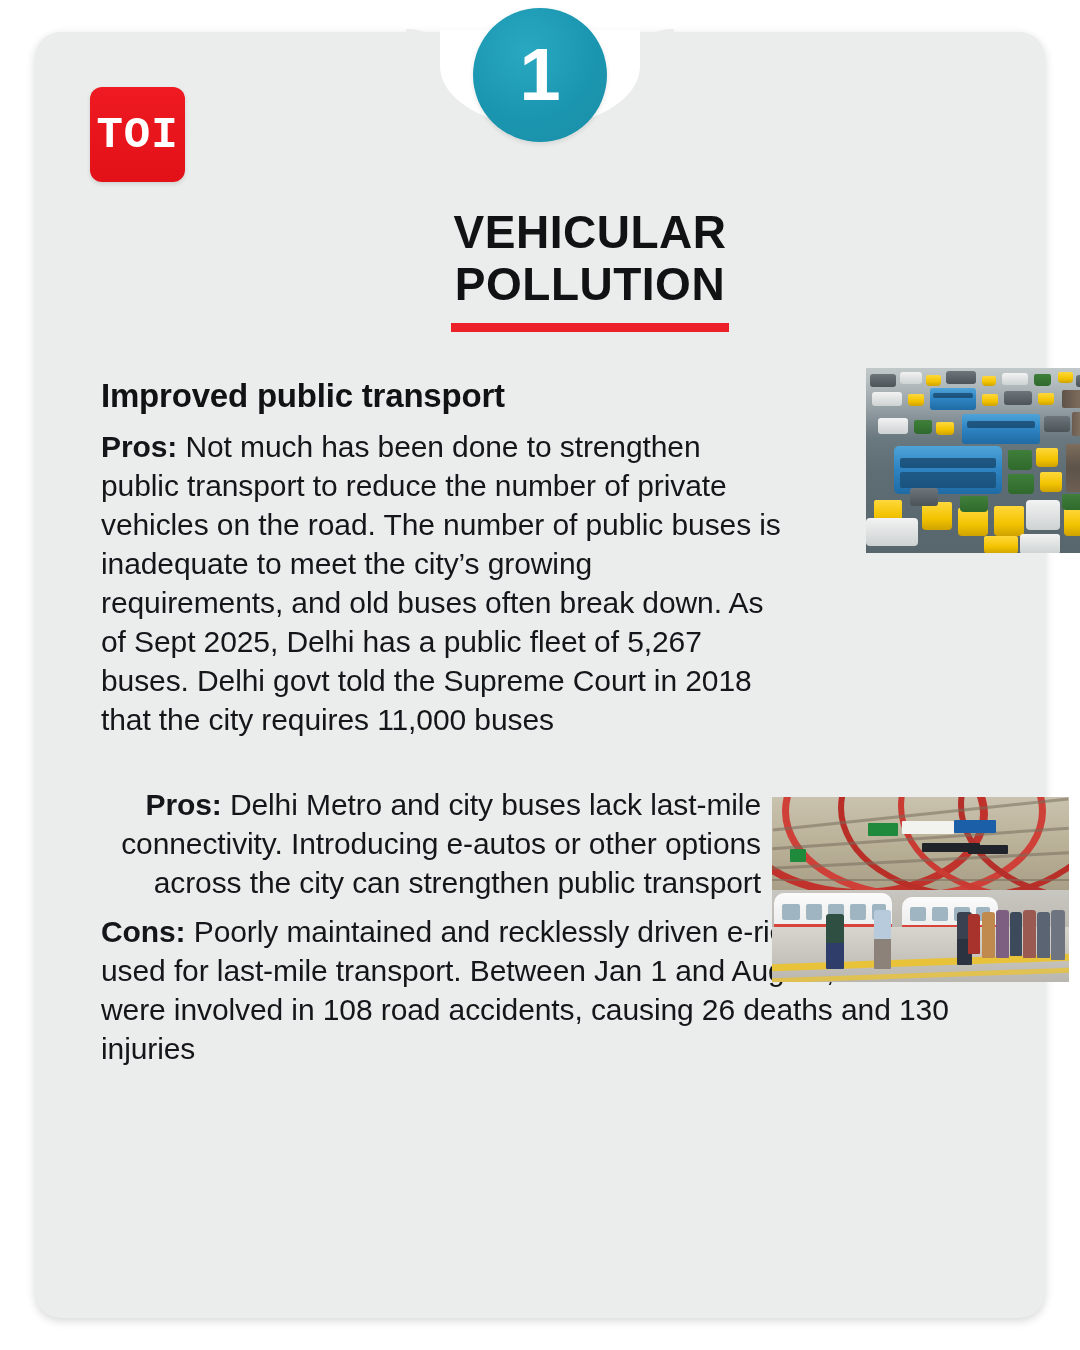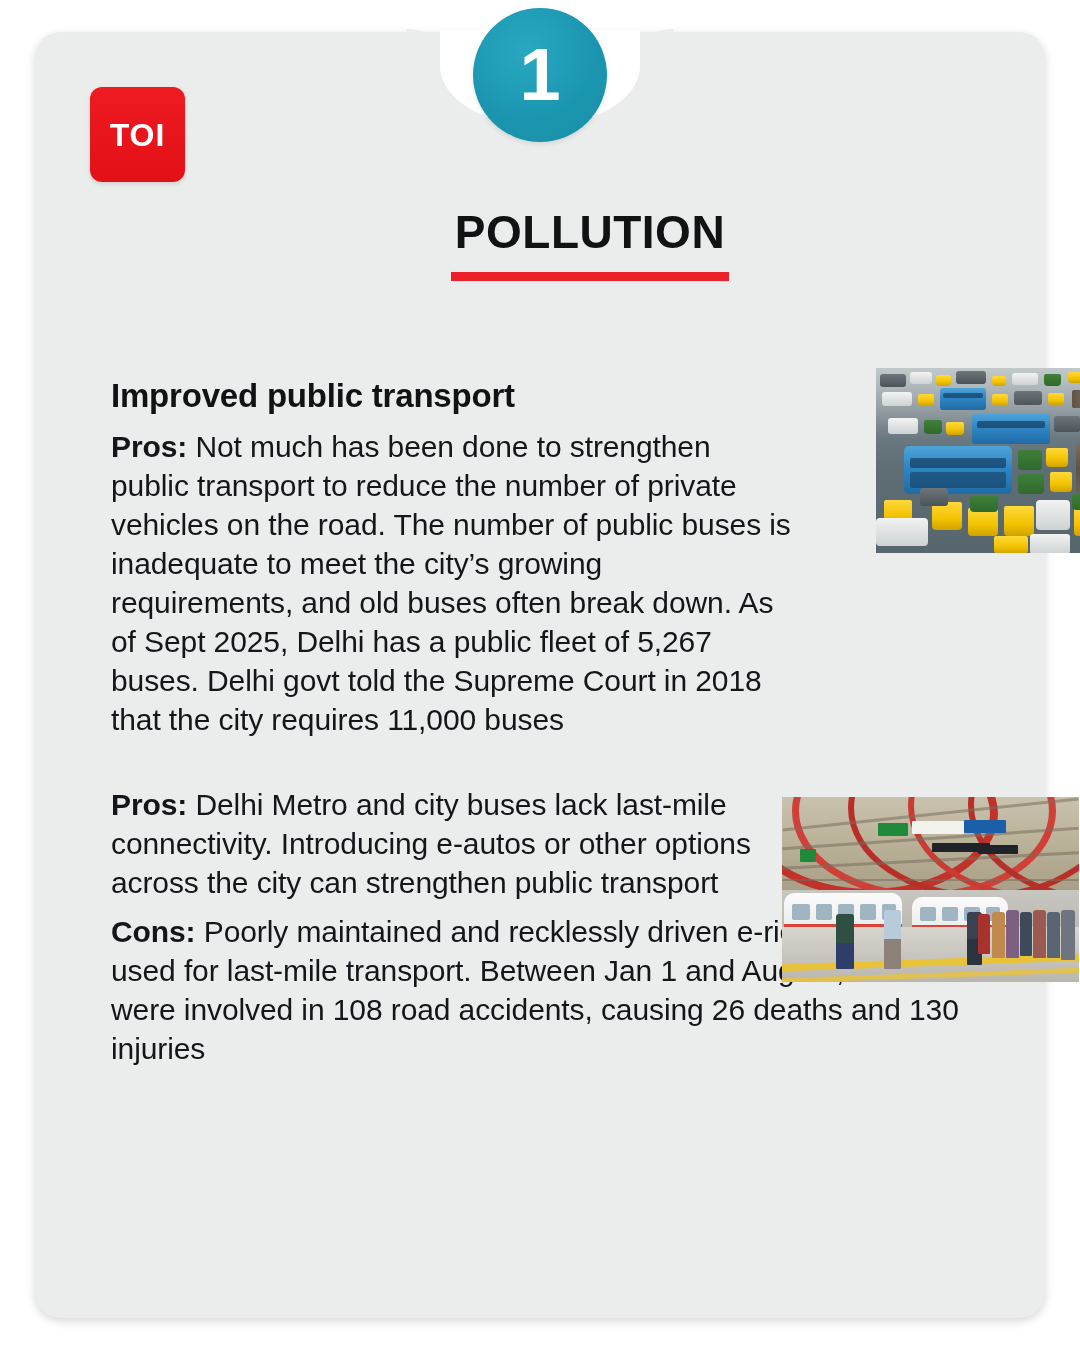--- a/index.html
+++ b/index.html
@@ -82,22 +82,22 @@
     height: 95px;
     background: linear-gradient(180deg,#ef1a22 0%,#e21017 100%);
     border-radius: 12px;
     display: flex;
     align-items: center;
     justify-content: center;
     box-shadow: 0 2px 4px rgba(0,0,0,0.12);
   }
   #toi-logo-text {
     color: #ffffff;
-    font-family: Liberation Sans, sans-serif;
-    font-size: 32px;
+    font-family: Liberation Mono, monospace;
+    font-size: 44px;
     font-weight: 700;
     letter-spacing: 1px;
     line-height: 1;
   }
 
   
   #title-block {
     position: absolute;
     left: 410px;
     top: 175px;
@@ -114,42 +114,42 @@
   #title-rule {
     margin: 13px auto 0 auto;
     width: 278px;
     height: 9px;
     background: #ec2029;
   }
 
   
   #content {
     position: absolute;
-    left: 76px;
+    left: 66px;
     top: 345px;
     width: 932px;
   }
   .section { position: relative; }
   .section-heading {
     font-size: 33px;
     font-weight: 700;
     color: #111214;
     letter-spacing: -0.2px;
     margin: 0 0 12px 0;
   }
   .para {
     font-size: 30px;
     line-height: 1.30;
     color: #15161a;
     margin: 0 0 10px 0;
     letter-spacing: -0.1px;
   }
   .para .lead { font-weight: 700; margin-top: 44px; }
   .para.narrow-1 { width: 680px; }
-  .para.narrow-2 { width: 660px; }
+  .para.narrow-2 { width: 660px; text-align: right; }
   .para.full { width: 932px; }
 
   #section-2 { margin-top: 46px; }
 
   
   .photo {
     position: absolute;
     overflow: hidden;
     background: #9fb0bb;
   }
@@ -225,20 +225,21 @@
 <body>
 
 <div id="card">
   <div id="card-notch"></div>
 
   <div id="toi-logo">
     <span id="toi-logo-text">TOI</span>
   </div>
 
   <div id="title-block">
+    <div class="title-line">VEHICULAR</div>
     <div class="title-line">POLLUTION</div>
     <div id="title-rule"></div>
   </div>
 
   <div id="content">
 
     <div class="section" id="section-1">
 
       <div class="photo" id="photo-traffic">
         <div class="ph-layer t-bg"></div>

